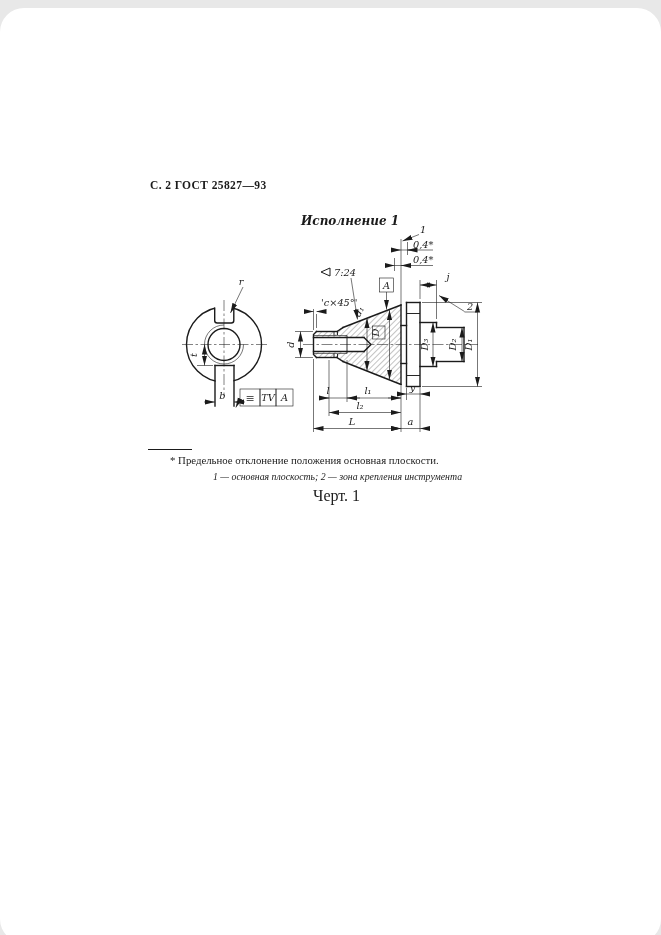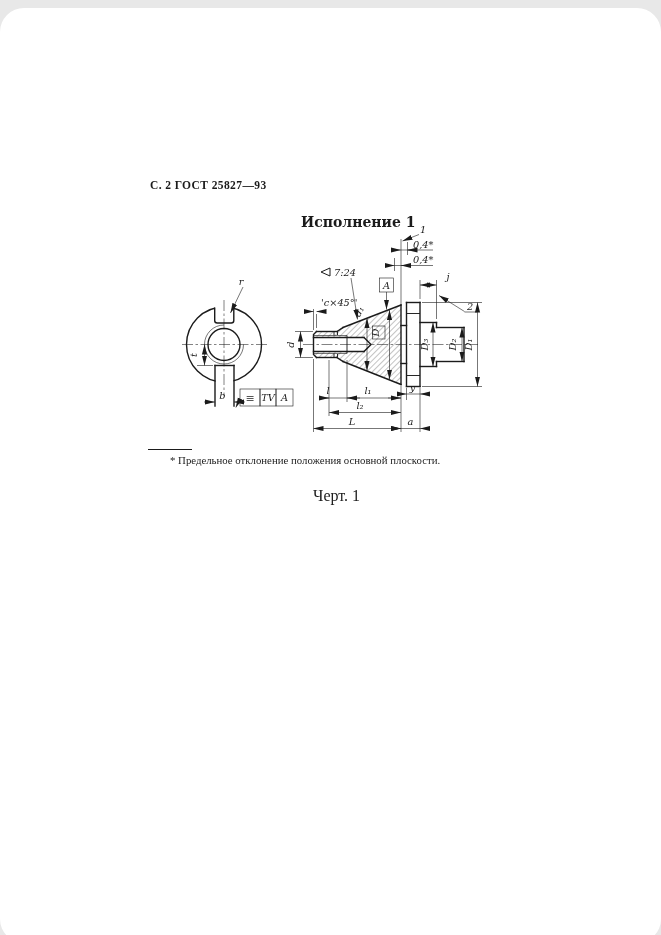--- a/index.html
+++ b/index.html
@@ -1,19 +1,19 @@
 <!DOCTYPE html>
 <html><head>
 <meta charset="utf-8">
 <style>
   html,body{margin:0;padding:0;background:#e8e8e8;}
   .page{position:relative;width:661px;height:935px;background:#ffffff;margin:8px auto;
         font-family:"Liberation Serif", serif;color:#1b1b1b;overflow:hidden;border-radius:24px;}
   .hdr{position:absolute;left:150px;top:171px;font-size:11.5px;font-weight:bold;letter-spacing:.4px;}
-  .title{position:absolute;left:301px;top:206px;font-size:14px;font-weight:bold;
+  .title{position:absolute;left:301px;top:206px;font-size:12px;font-weight:bold;font-style:italic;
          font-family:"DejaVu Serif", serif;}
   .rule{position:absolute;left:148px;top:441px;width:44px;border-top:1.4px solid #1b1b1b;}
   .fn{position:absolute;left:170px;top:446px;font-size:10.8px;white-space:nowrap;}
   .legend{position:absolute;left:213px;top:463px;font-size:9.8px;font-style:italic;white-space:nowrap;}
   .caption{position:absolute;left:313px;top:479px;font-size:16px;}
   svg{position:absolute;left:0;top:0;}
   .k{stroke:#1b1b1b;fill:none;stroke-width:1.4;stroke-linecap:square;}
   .m{stroke:#1b1b1b;fill:none;stroke-width:.95;}
   .t{stroke:#1b1b1b;fill:none;stroke-width:.6;}
   .cl{stroke:#1b1b1b;fill:none;stroke-width:.55;stroke-dasharray:11 2.5 2.5 2.5;}
@@ -257,15 +257,16 @@
         <text class="lbl" x="352" y="417" text-anchor="middle">L</text>
         <line class="t" x1="401" y1="420.5" x2="420" y2="420.5"></line>
         <line class="t" x1="393" y1="420.5" x2="401" y2="420.5" marker-end="url(#ar)"></line>
         <line class="t" x1="428" y1="420.5" x2="420" y2="420.5" marker-end="url(#ar)"></line>
         <text class="lbl" x="410.5" y="417" text-anchor="middle">a</text>
       </g>
     </g>
   </svg>
 
   <div class="rule"></div>
-  <div class="fn">* Предельное отклонение положения основной плоскости.</div>
+  <div class="fn">* Предельное отклонение положения основная плоскости.</div>
+  <div class="legend">1 — основная плоскость; 2 — зона крепления инструмента</div>
   <div class="caption">Черт. 1</div>
 </div>
 
 </body></html>

